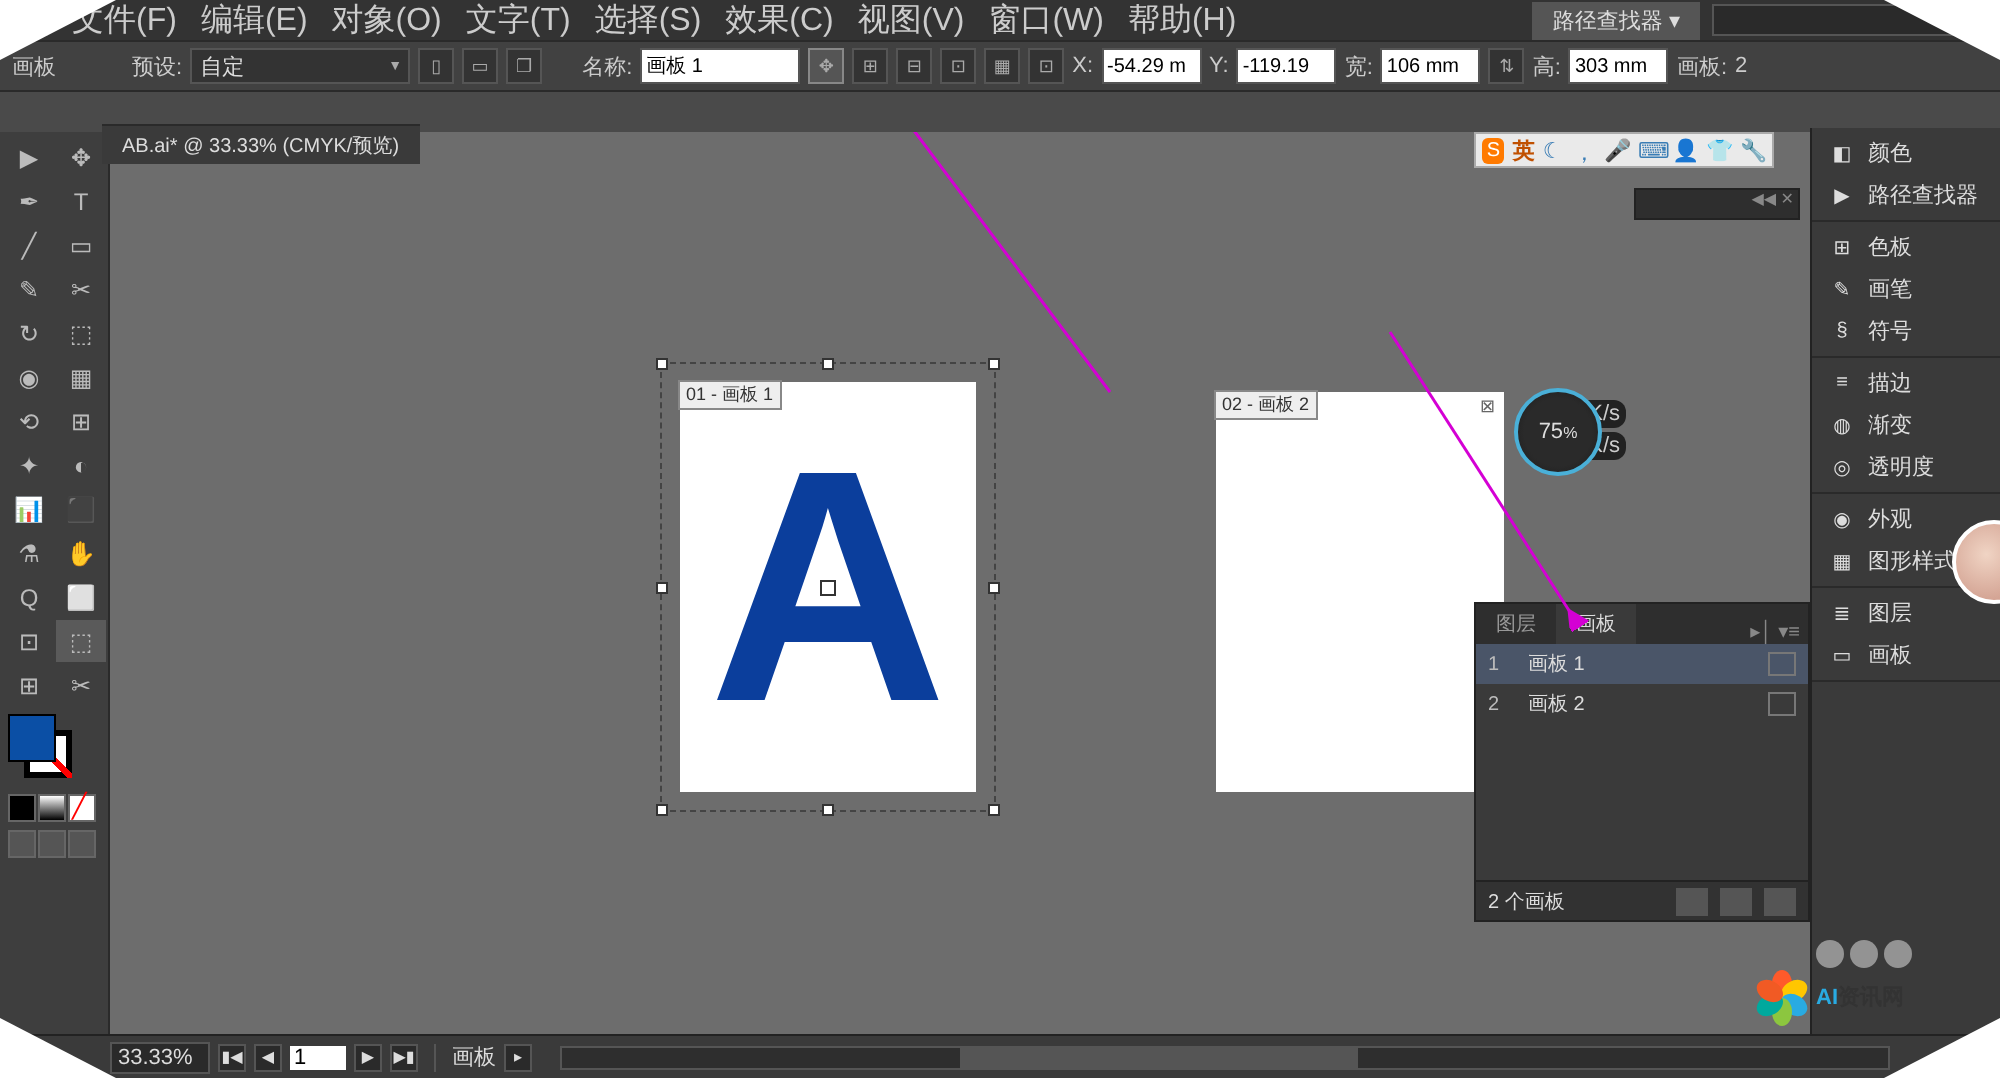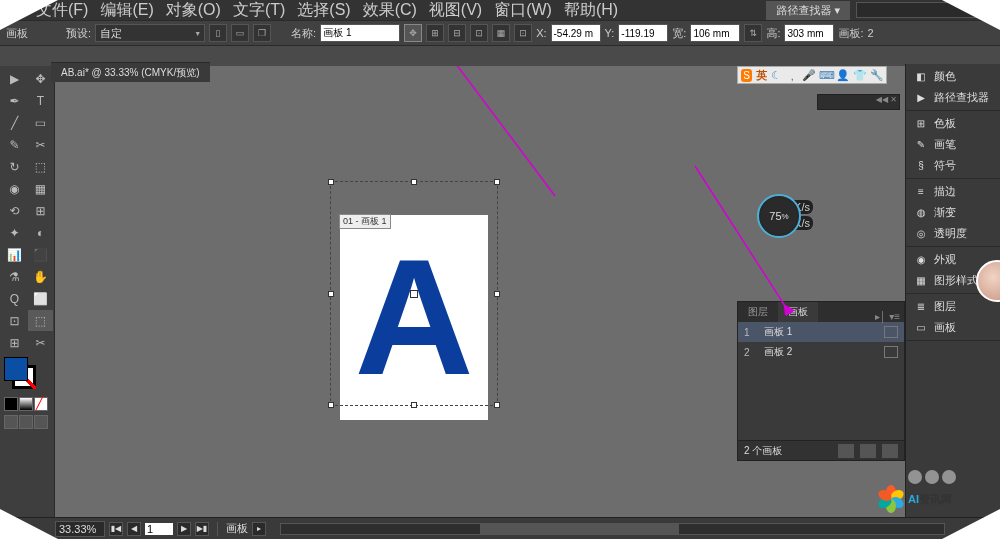--- a/index.html
+++ b/index.html
@@ -42,21 +42,21 @@
   .fill-sw { position: absolute; top: 2px; left: 4px; width: 24px; height: 24px; background: #0b4fa5; border: 1px solid #000; }
   .stroke-sw { position: absolute; top: 10px; left: 12px; width: 24px; height: 24px; background: #fff; border: 3px solid #000; box-sizing: border-box; }
   .stroke-sw::after { content: ""; position: absolute; top: -3px; left: -3px; right: -3px; bottom: -3px; background: linear-gradient(45deg, transparent 45%, red 45%, red 55%, transparent 55%); }
   .mini-sw { display: flex; gap: 1px; padding: 2px 4px; }
   .mini-sw div { width: 14px; height: 14px; border: 1px solid #666; }
 
   
   .canvas { position: absolute; top: 66px; left: 55px; right: 95px; bottom: 22px; background: #6d6d6d; overflow: hidden; }
 
   
-  .artboard { position: absolute; background: #fff; margin-top: 24px; }
+  .artboard { position: absolute; background: #fff; }
   .ab1 { left: 285px; top: 125px; width: 148px; height: 205px; }
   .ab2 { left: 553px; top: 130px; width: 144px; height: 200px; }
   .ab-label { position: absolute; top: -1px; left: -1px; background: #eee; border: 1px solid #888; font-size: 9px; padding: 0 3px; color: #333; }
   .ab-close { position: absolute; top: 2px; right: 2px; width: 10px; height: 10px; font-size: 9px; color: #666; }
 
   
   .sel-box { position: absolute; left: 275px; top: 115px; width: 168px; height: 225px; border: 1px dashed #444; }
   .handle { position: absolute; width: 6px; height: 6px; background: #fff; border: 1px solid #333; }
   .h-tl { top: -3px; left: -3px; } .h-tm { top: -3px; left: 50%; margin-left: -3px; } .h-tr { top: -3px; right: -3px; }
   .h-ml { top: 50%; left: -3px; margin-top: -3px; } .h-mr { top: 50%; right: -3px; margin-top: -3px; }
@@ -255,20 +255,24 @@
     <div class="handle h-tm"></div>
     <div class="handle h-tr"></div>
     <div class="handle h-ml"></div>
     <div class="handle h-mr"></div>
     <div class="handle h-bl"></div>
     <div class="handle h-bm"></div>
     <div class="handle h-br"></div>
     <div class="center-pt"></div>
   </div>
 
+  <div class="artboard ab2">
+    <div class="ab-label">02 - 画板 2</div>
+    <div class="ab-close">⊠</div>
+  </div>
 
   <div class="popup1">
     <div class="hdr">◀◀ ✕</div>
   </div>
 
   <div class="popup2">
     <div class="tabs">
       <div class="tab">图层</div>
       <div class="tab active">画板</div>
       <div class="tab-extra">▸│ ▾≡</div>

